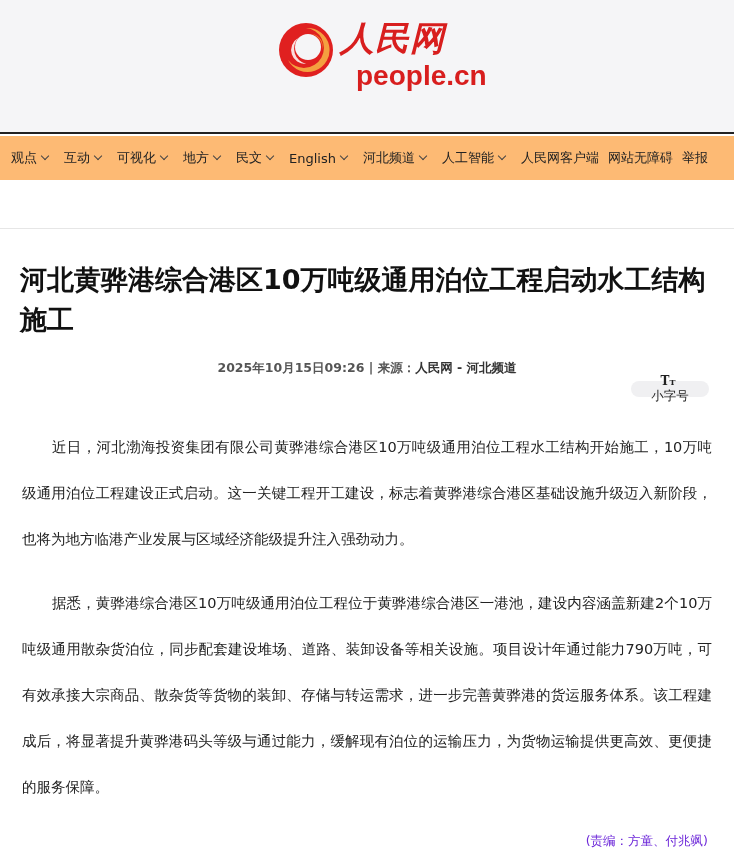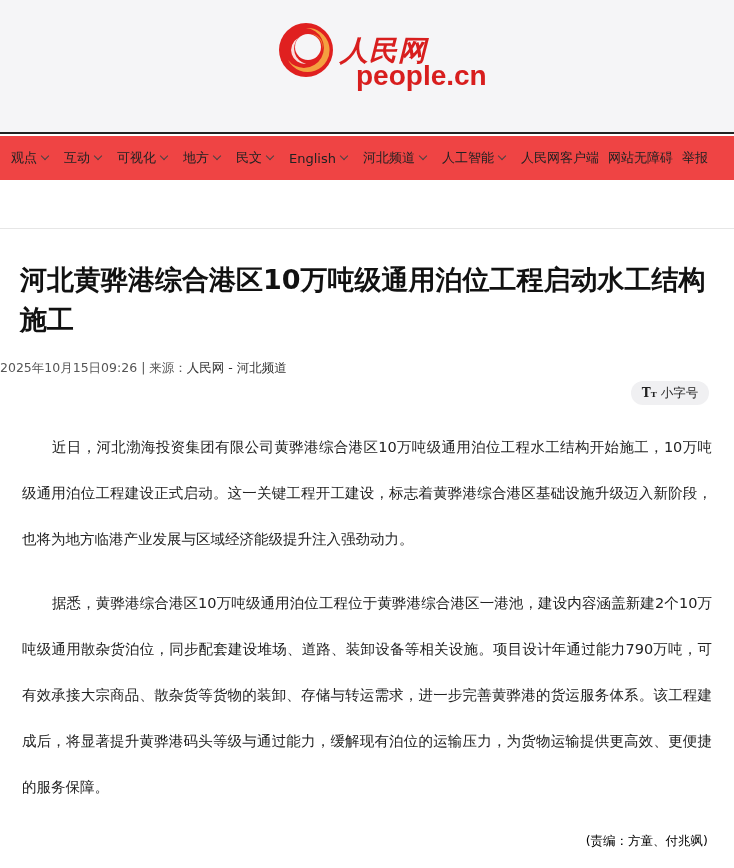--- a/index.html
+++ b/index.html
@@ -5,53 +5,53 @@
   * { box-sizing: border-box; margin: 0; padding: 0; }
   html, body { width: 734px; height: 868px; overflow: hidden; background: #ffffff; }
   body { font-family: "DejaVu Sans", "Liberation Sans", sans-serif; color: #222; position: relative; }
 
   .header-bar {
     position: absolute; left: 0; top: 0; width: 734px; height: 134px;
     background: #f5f5f7; border-bottom: 2px solid #222;
   }
   .logo { position: absolute; left: 276px; top: 14px; width: 186px; height: 72px; }
   .logo-mark { position: absolute; left: 0; top: 6px; width: 60px; height: 60px; }
-  .logo-cn { position: absolute; left: 64px; top: 18px; font-family: Liberation Sans, sans-serif; font-size: 28px; color: #d81e1e; font-weight: bold; font-style: italic; letter-spacing: 1px; }
+  .logo-cn { position: absolute; left: 64px; top: 2px; font-family: Liberation Sans, sans-serif; font-size: 34px; color: #d81e1e; font-weight: bold; font-style: italic; letter-spacing: 1px; }
   .logo-en { position: absolute; left: 80px; top: 46px; font-family: "Liberation Sans", sans-serif; font-size: 28px; color: #d81e1e; font-weight: bold; }
 
   .nav {
     position: absolute; left: 0; top: 136px; width: 734px; height: 44px;
-    background: #ef4444; display: flex; align-items: center; padding-left: 11px;
+    background: #fdba74; display: flex; align-items: center; padding-left: 11px;
   }
   .nav-item { display: flex; align-items: center; font-size: 13px; color: #222; margin-right: 16px; white-space: nowrap; cursor: pointer; }
   .nav-item.plain { margin-right: 9px; }
   .chev { display: inline-block; width: 6px; height: 6px; border-right: 1.2px solid #444; border-bottom: 1.2px solid #444; transform: rotate(45deg); margin-left: 5px; margin-top: -4px; }
 
   .spacer-line { position: absolute; left: 0; top: 228px; width: 734px; height: 1px; background: #e6e6e6; }
 
   .title {
     position: absolute; left: 20px; top: 260px; width: 694px;
     text-align: left; font-size: 27px; line-height: 40px; color: #111; font-family: "DejaVu Sans", sans-serif;
   }
   .meta {
-    position: absolute; left: 0; top: 360px; width: 734px; 
-    font-size: 12.5px; color: #555;
+    position: absolute; left: 0; top: 360px; width: 734px; text-align: center;
+    font-size: 12.5px; color: #555; font-weight: bold;
   }
   .meta .src { color: #333; }
   .font-toggle {
-    position: absolute; left: 631px; top: 381px; width: 78px; height: 24px;
+    position: absolute; left: 631px; top: 381px; width: 78px; height: 16px;
     background: #f0f0f2; border-radius: 12px; font-size: 12.5px; color: #222;
-    display: flex; align-items: center; justify-content: center;
+    display: flex; align-items: center; justify-content: center; flex-direction: column;
   }
   .font-toggle .tt { font-family: "DejaVu Serif", serif; font-weight: bold; font-size: 12px; margin-right: 4px; }
   .font-toggle .tt small { font-size: 8px; }
 
   .article { position: absolute; left: 22px; top: 424px; width: 690px; }
   .para { font-size: 14.5px; line-height: 46px; color: #222; text-indent: 30px; margin-bottom: 18px; text-align: justify; }
-  .editor { position: absolute; right: 26px; top: 833px; font-size: 12.5px; color: #000000; }
+  .editor { position: absolute; right: 26px; top: 833px; font-size: 12.5px; color: #6d28d9; }
 </style>
 </head>
 <body>
 
 <div class="header-bar">
   <div class="logo">
     <svg class="logo-mark" viewBox="0 0 60 60">
       <circle cx="30" cy="30" r="27" fill="#e02020"></circle>
       <path d="M30 8 A22 22 0 1 1 12 40 A20 20 0 1 0 30 8 Z" fill="#f4a040"></path>
       <circle cx="32" cy="27" r="13" fill="#f5f5f7"></circle>

